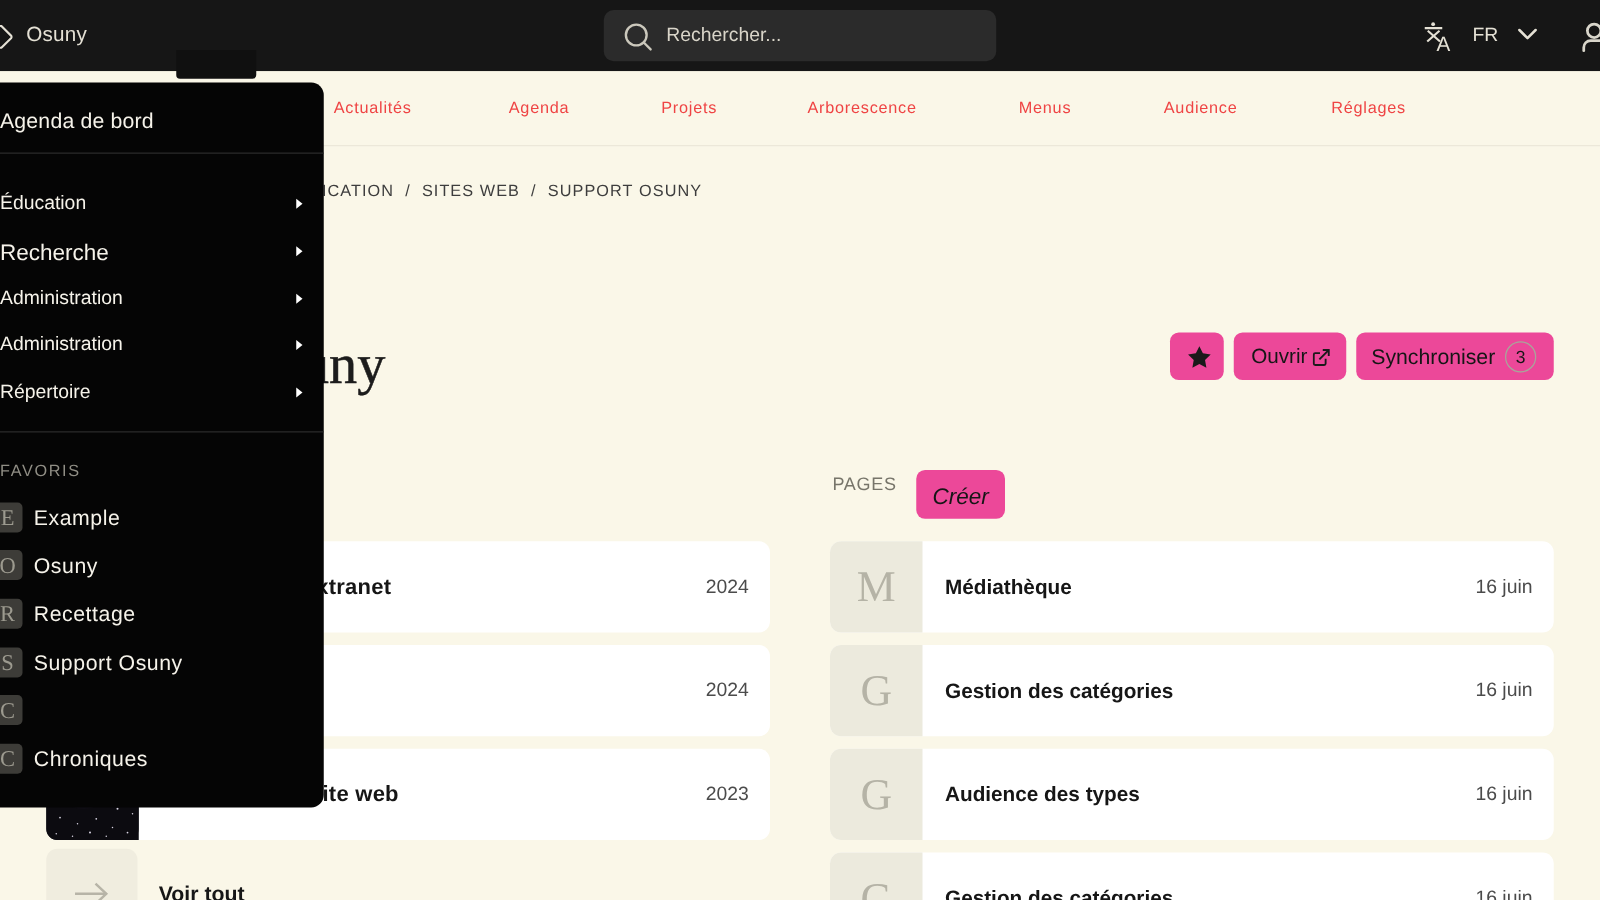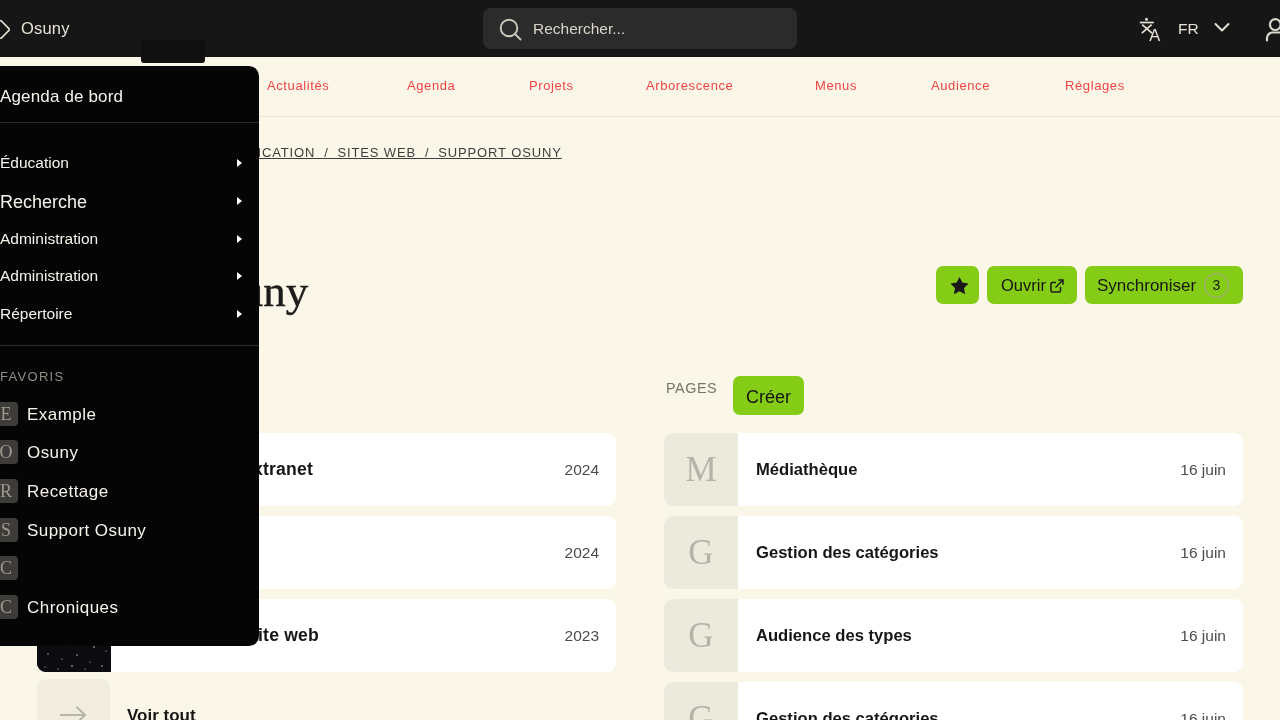--- a/index.html
+++ b/index.html
@@ -13,24 +13,24 @@
   #search { left:483px; top:8px; width:314px; height:41px; background:#2B2B2B; border-radius:8px; }
   #search-ph { left:533px; top:20px; font-size:15.5px; color:#D9D5C9; }
   #fr { left:1178px; top:20px; font-size:15.5px; color:#E5E1D5; }
 
   
   #navbar { left:0; top:57px; width:1280px; height:60px; background:#FAF7E8; border-bottom:1px solid #ECE8D9; }
   .navitem { top:78px; font-size:13px; letter-spacing:0.6px; color:#ef4444; }
   #tab { left:141px; top:40px; width:64px; height:22.5px; background:#101010; border-radius:0 0 3px 3px; }
 
   
-  #breadcrumb { left:257.5px; top:146px; font-size:13px; line-height:13px; letter-spacing:0.85px; color:#3D3D3D;text-decoration:underline; }
+  #breadcrumb { left:257.5px; top:146px; font-size:13px; line-height:13px; letter-spacing:0.85px; color:#3D3D3D; }
   #heading { left:37px; top:269px; font-family:"Liberation Serif", serif; font-size:45px; color:#1C1C1C; line-height:1; -webkit-text-stroke:0.4px #1C1C1C; }
 
-  .btn { background:#84cc16; border-radius:7px; color:#161616; }
+  .btn { background:#ec4899; border-radius:7px; color:#161616;font-style:italic; }
   #btn-star { left:936px; top:266px; width:43px; height:38px; }
   #btn-ouvrir { left:987px; top:266px; width:90px; height:38px; font-size:17px; }
   #btn-sync { left:1085px; top:266px; width:158px; height:38px; font-size:17px; }
 
   #pages-label { left:666px; top:381px; font-size:14.4px; line-height:14.4px; letter-spacing:0.55px; color:#77756A; }
   #btn-creer { left:733px; top:376px; width:71px; height:39px; font-size:18px; text-align:center; line-height:43px; }
 
   .card { width:579px; height:73px; background:#fff; border-radius:9px; }
   .thumb { position:absolute; left:0; top:0; width:74px; height:73px; background:#ECEADD; border-radius:9px 0 0 9px;
            font-family:"Liberation Serif", serif; font-size:35px; color:#B5B3A6; text-align:center; line-height:73px; }

